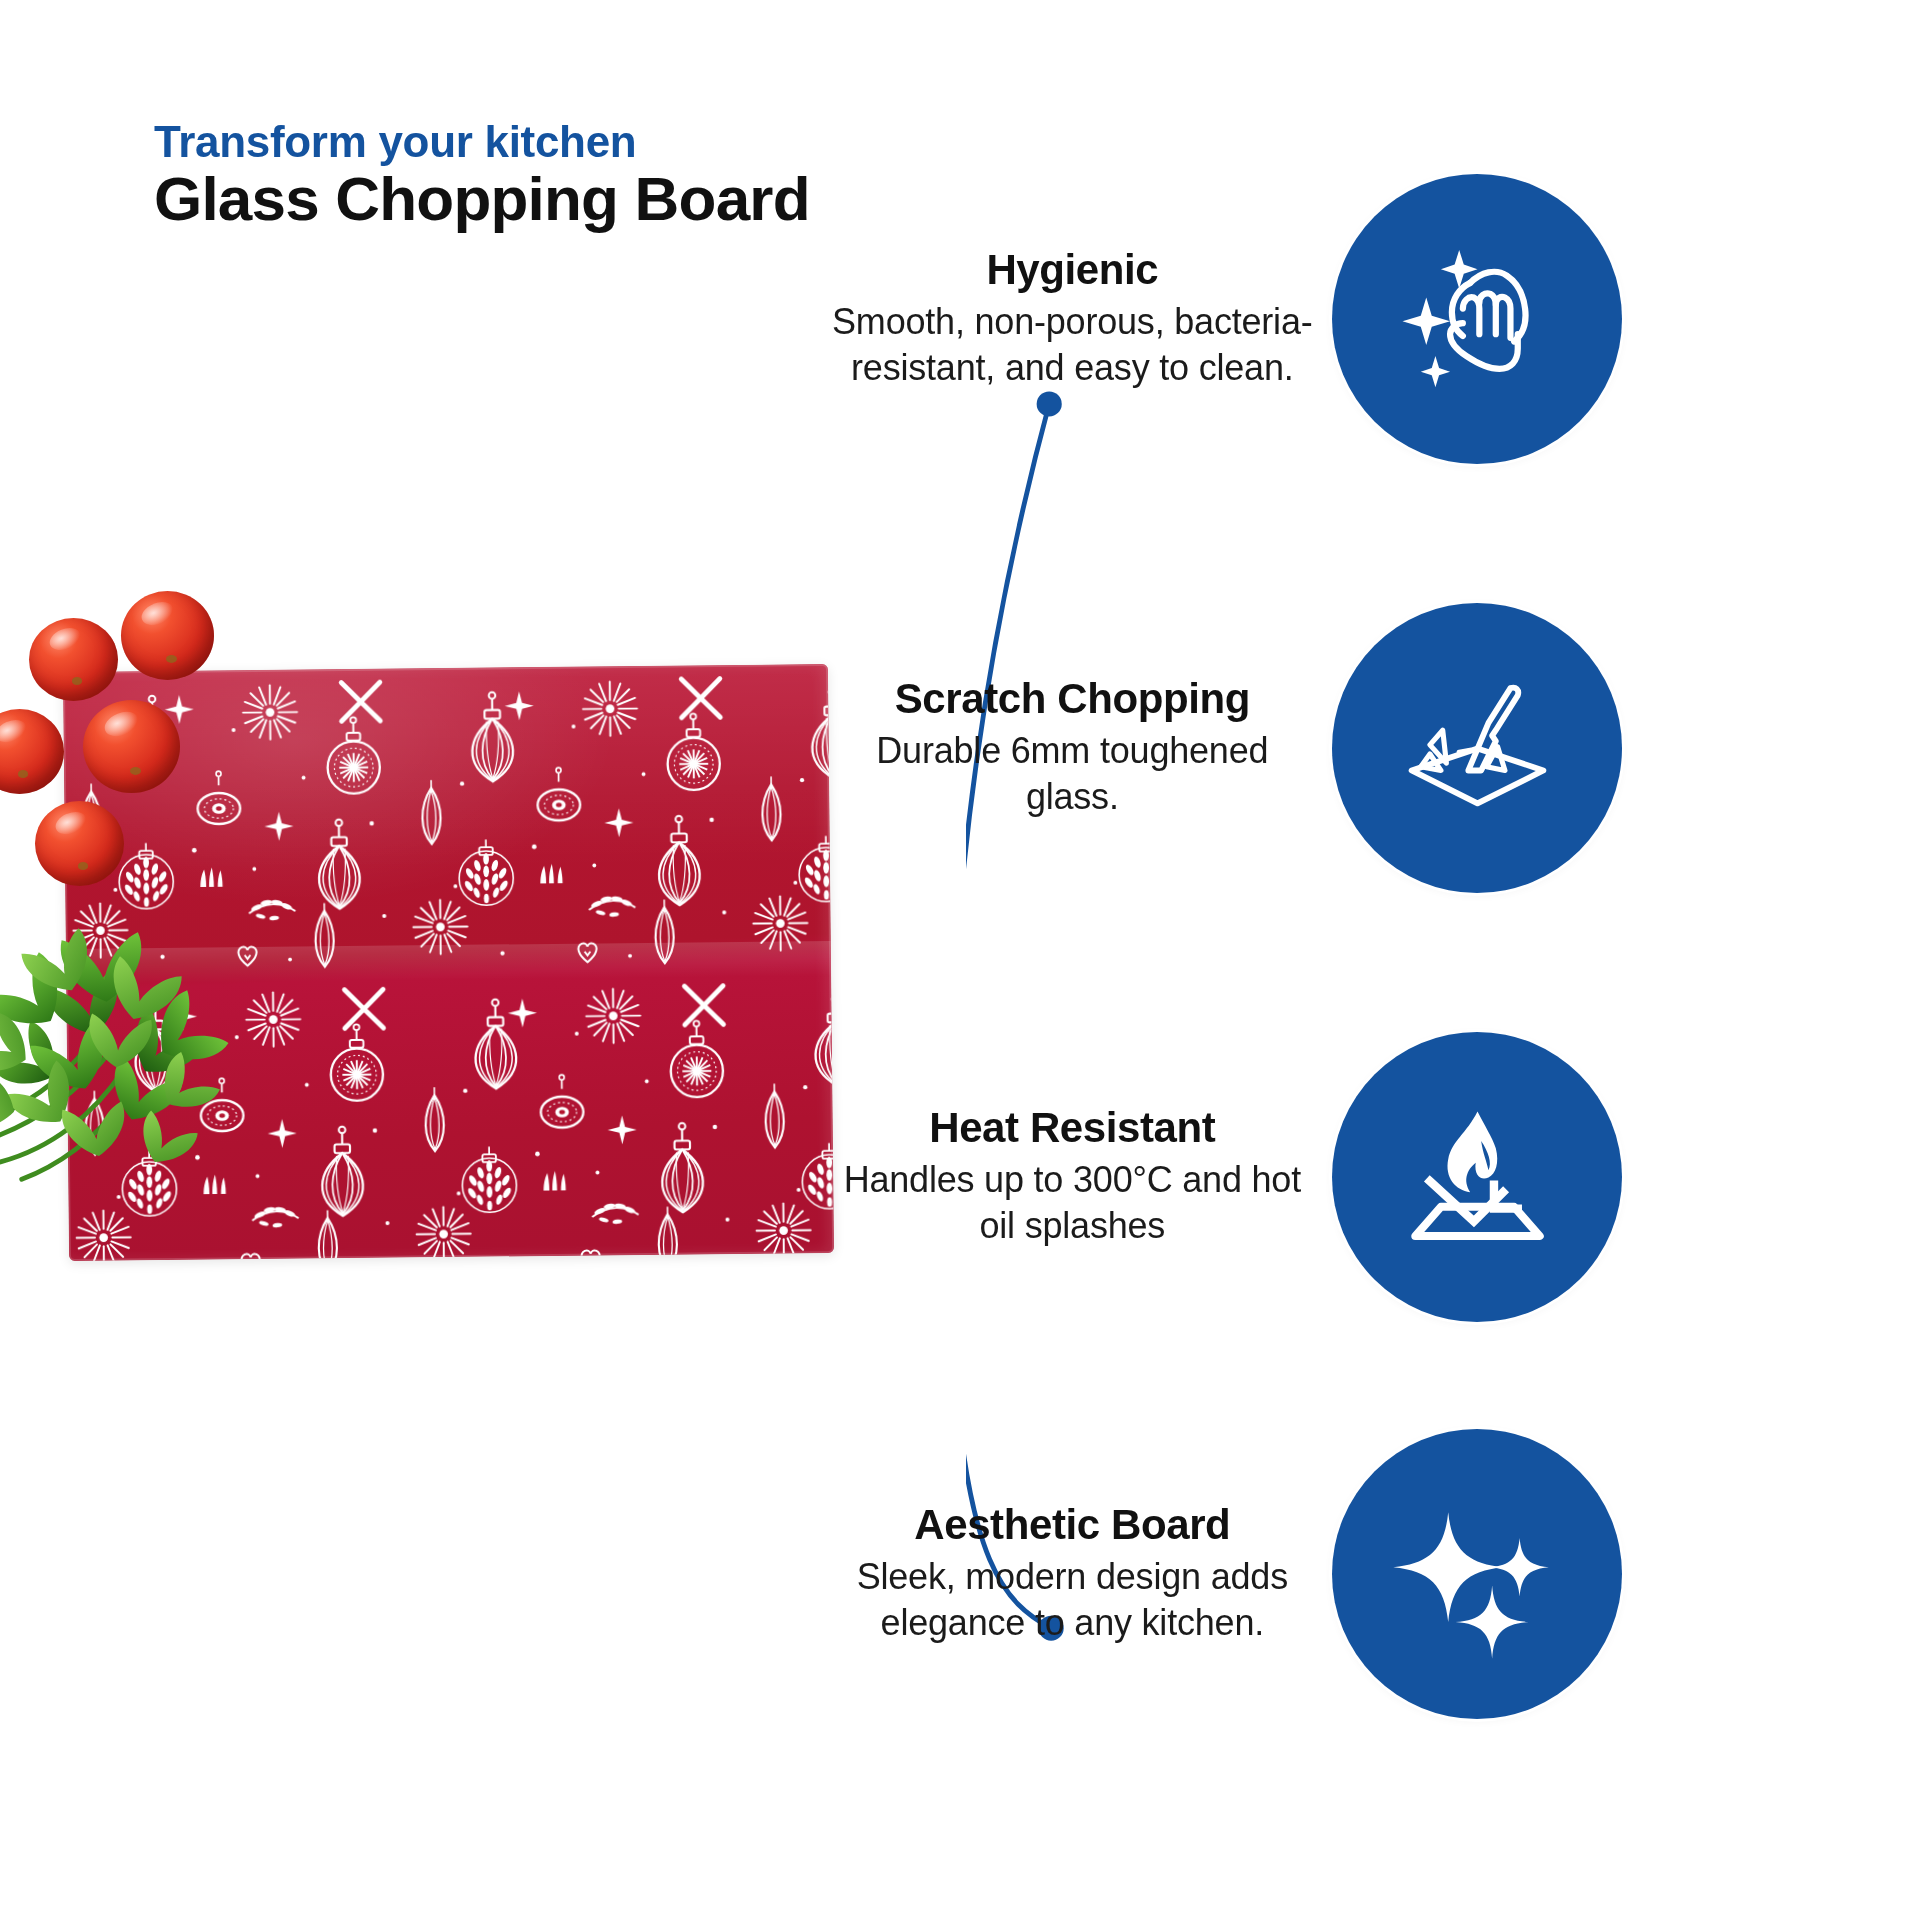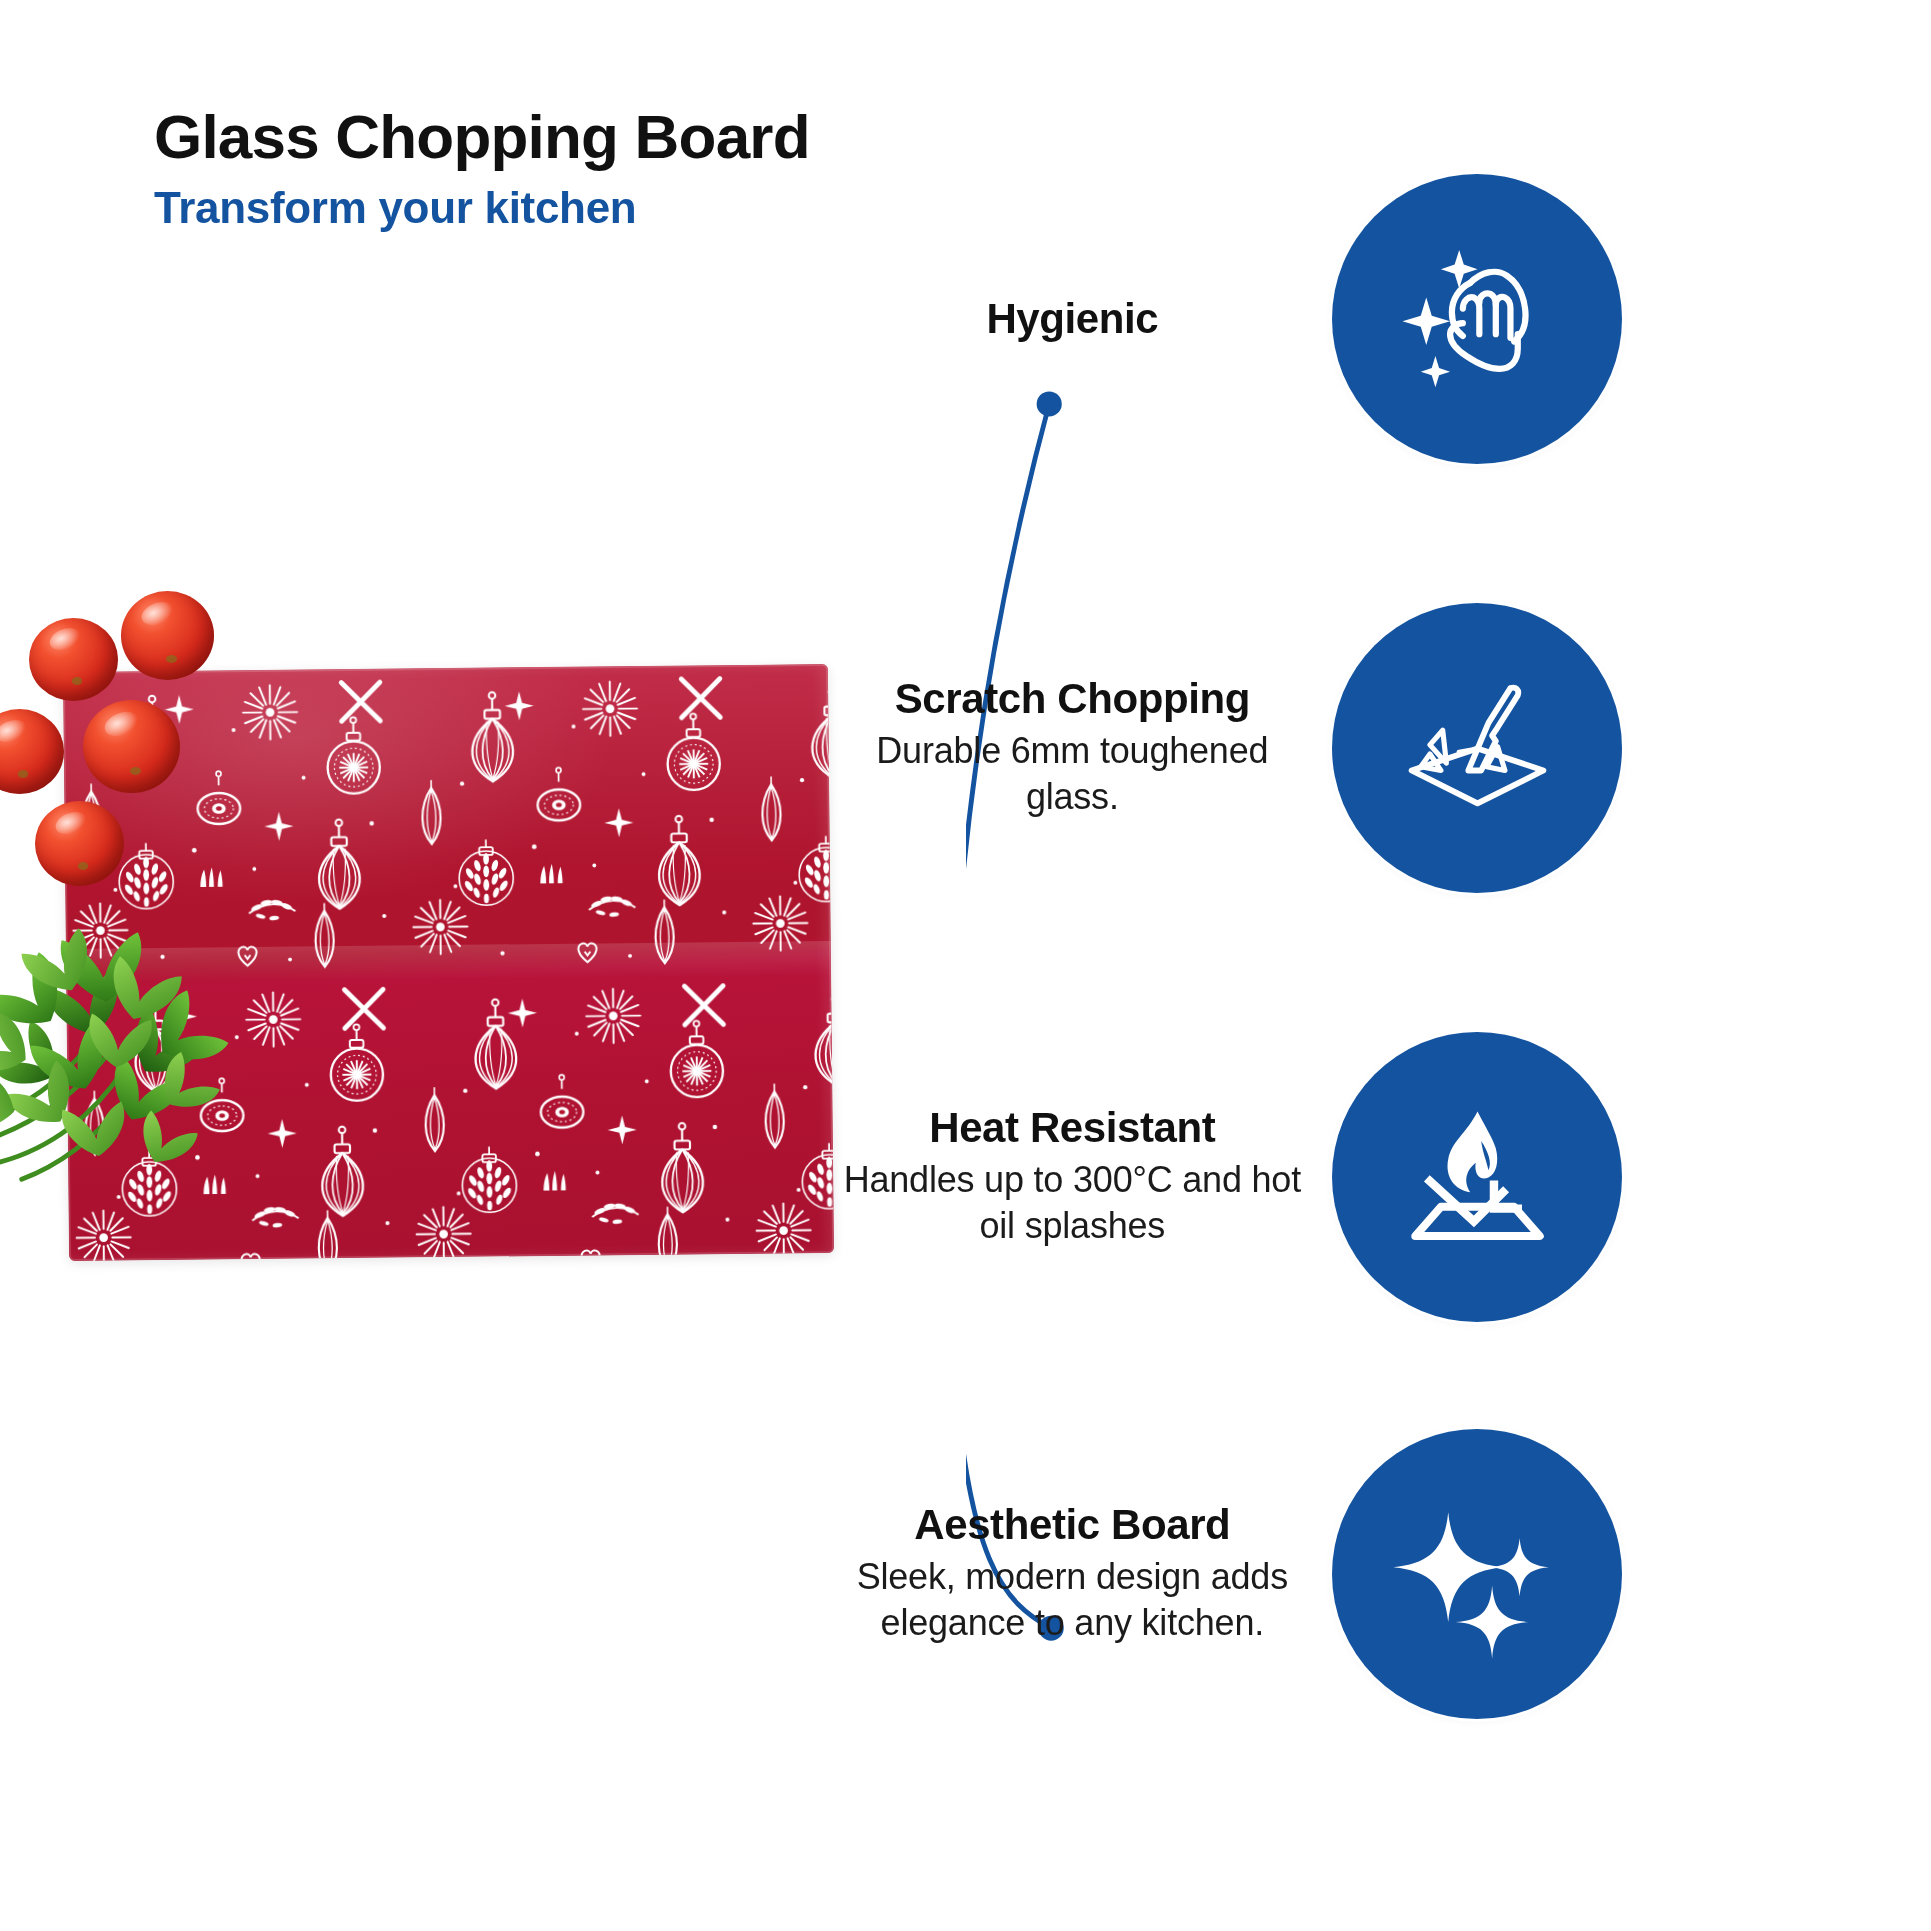--- a/index.html
+++ b/index.html
@@ -95,22 +95,22 @@
 
   #feature-0 { left:830px; top:174px; }
   #feature-1 { left:830px; top:603px; }
   #feature-2 { left:830px; top:1032px; }
   #feature-3 { left:830px; top:1429px; }
 </style>
 </head>
 <body>
 
 <div id="header">
+  <div id="subtitle">Transform your kitchen</div>
   <div id="title">Glass Chopping Board</div>
-  <div id="subtitle">Transform your kitchen</div>
 </div>
 
 <div id="product">
 
   <div id="board">
     <svg id="pattern" viewBox="0 0 792 610" preserveAspectRatio="none">
       <defs>
         <g id="bauble-onion">
           <path d="M0,-46 L0,-34" stroke="#fff" stroke-width="2.2" fill="none"></path>
           <circle cx="0" cy="-49" r="3.4" fill="none" stroke="#fff" stroke-width="2"></circle>
@@ -345,20 +345,21 @@
 
 <svg id="connector" viewBox="0 0 300 1450">
   <path d="M86,88 C-6,430 -30,760 -14,1060 C0,1290 40,1330 88,1356" fill="none" stroke="#14539f" stroke-width="5" stroke-linecap="round"></path>
   <circle cx="86" cy="88" r="13" fill="#14539f"></circle>
   <circle cx="88" cy="1356" r="13" fill="#14539f"></circle>
 </svg>
 
 <div class="feature" id="feature-0">
   <div class="feat-text">
     <div class="feat-title">Hygienic</div>
+    <div class="feat-desc">Smooth, non-porous, bacteria-resistant, and easy to clean.</div>
   </div>
   <div class="icon-wrap">
     <svg viewBox="0 0 100 100" fill="none" stroke="#ffffff" stroke-width="3.4" stroke-linecap="round" stroke-linejoin="round">
       <path d="M46,30 C52,24 60,22 66,26 C72,30 75,36 76,44 C77,52 75,58 70,62"></path>
       <path d="M46,30 C40,33 36,39 36,46 C36,52 38,56 42,59"></path>
       <path d="M42,44 C42,40 45,37 48,38 C50,39 51,41 51,44 L51,58"></path>
       <path d="M51,41 C51,37 54,35 57,36 C59,37 60,39 60,42 L60,58"></path>
       <path d="M60,42 C60,38 63,37 65,38 C67,39 68,41 68,44 L68,60"></path>
       <path d="M42,52 C38,52 35,55 35,58 C35,62 38,66 44,70 C50,74 56,77 62,77
                C68,77 72,73 72,66 L72,58"></path>

